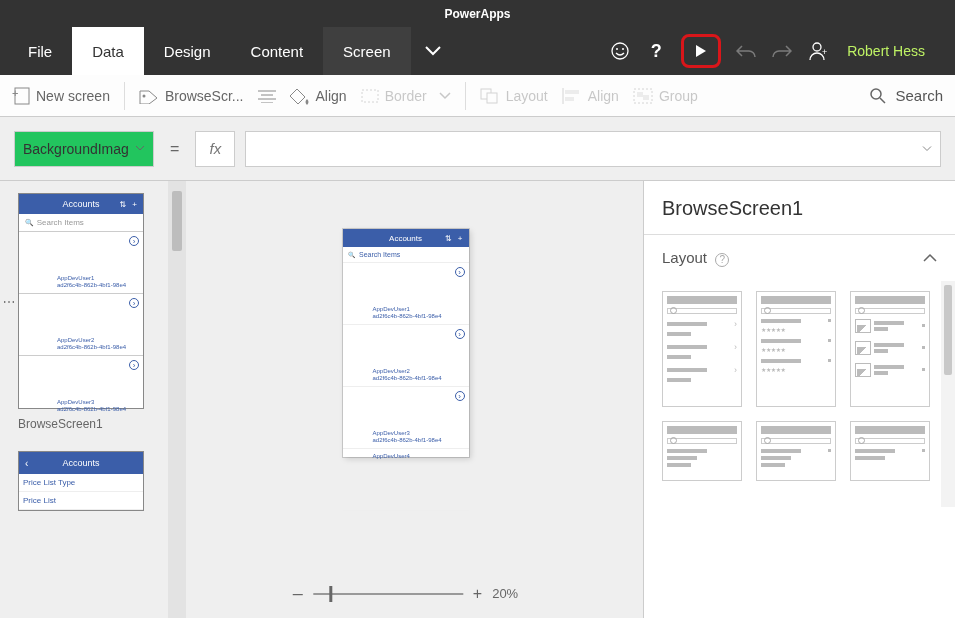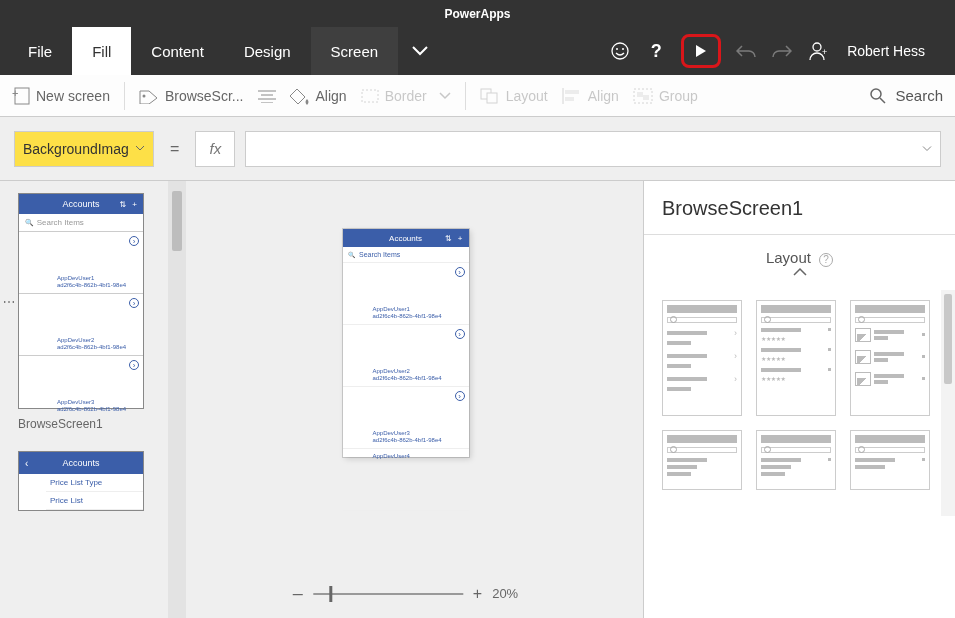--- a/index.html
+++ b/index.html
@@ -12,33 +12,33 @@
   .ribbon-tabs { height: 48px; background: #333333; color: #fff; display: flex; align-items: stretch; padding: 0 8px; }
   .ribbon-tabs .left { display: flex; align-items: stretch; }
   .tab { display: flex; align-items: center; padding: 0 20px; font-size: 15px; cursor: pointer; }
   .tab.active { background: #fff; color: #333; }
   .tab.dim { background: #3f3f3f; justify-content: flex-end; }
   .ribbon-tabs .spacer { flex: 1; }
   .ribbon-tabs .right { display: flex; align-items: center; gap: 14px; padding-right: 18px; }
   .iconbtn { width: 22px; height: 22px; display: flex; align-items: center; justify-content: center; color: #fff; cursor: pointer; }
   .iconbtn.disabled { opacity: .35; cursor: default; }
   .playwrap { border: 3px solid #d9161a; border-radius: 8px; padding: 3px 6px; display: flex; align-items: center; justify-content: center; }
-  .username { font-size: 14px; color: #ffffff; padding: 0 4px; }
+  .username { font-size: 14px; color: #bef264; padding: 0 4px; }
 
   
   .ribbon-content { height: 42px; background: #fdfdfd; border-bottom: 1px solid #ccc; display: flex; align-items: center; padding: 0 12px; gap: 14px; color: #666; }
   .rc-btn { display: flex; align-items: center; gap: 6px; font-size: 14px; cursor: pointer; }
   .rc-btn.disabled { opacity: .35; cursor: default; }
   .rc-sep { width: 1px; height: 28px; background: #ddd; }
   .rc-spacer { flex: 1; }
   .rc-search { display: flex; align-items: center; gap: 8px; font-size: 15px; color: #555; cursor: pointer; }
 
   
   .formula-row { height: 64px; background: #efefef; display: flex; align-items: center; padding: 10px 14px; gap: 10px; border-bottom: 1px solid #ccc; }
-  .prop-dd { width: 140px; height: 36px; background: #fde047; border: 1px solid #ccc; display: flex; align-items: center; padding: 0 8px; font-size: 14px; justify-content: space-between; cursor: pointer; }
+  .prop-dd { width: 140px; height: 36px; background: #22c55e; border: 1px solid #ccc; display: flex; align-items: center; padding: 0 8px; font-size: 14px; justify-content: space-between; cursor: pointer; }
   .eq { font-size: 16px; color: #666; padding: 0 6px; }
   .fx { width: 40px; height: 36px; background: #fff; border: 1px solid #ccc; display: flex; align-items: center; justify-content: center; font-style: italic; color: #777; font-size: 15px; }
   .formula-input { flex: 1; height: 36px; background: #fff; border: 1px solid #ccc; position: relative; }
   .formula-input .dd { position: absolute; right: 8px; top: 50%; transform: translateY(-50%); color: #888; cursor: pointer; }
 
   
   .main { display: flex; height: calc(618px - 27px - 48px - 42px - 64px); }
 
   
   .leftnav { width: 168px; background: #efefef; display: flex; flex-direction: column; padding: 12px 10px 12px 0; overflow: hidden; }
@@ -49,42 +49,42 @@
   .thumb-hdr { height: 20px; background: #3b5ea9; color: #fff; font-size: 9px; display: flex; align-items: center; justify-content: center; position: relative; }
   .thumb-hdr .glyphs { position: absolute; right: 4px; font-size: 8px; letter-spacing: 2px; }
   .thumb-search { font-size: 8px; color: #999; padding: 4px 6px; display:flex; align-items:center; gap:3px;}
   .thumb-row { border-top: 1px solid #ccc; height: 62px; position: relative; }
   .thumb-row .sym { position: absolute; right: 4px; top: 4px; font-size: 8px; color: #3b5ea9; border: 1px solid #3b5ea9; border-radius: 50%; width: 10px; height: 10px; display:flex; align-items:center; justify-content:center; }
   .thumb-row .txt { position: absolute; bottom: 4px; left: 38px; font-size: 6px; color: #3b5ea9; line-height: 1.2; }
   .thumb-label { font-size: 12px; color: #666; padding: 8px 0 20px 18px; }
   .thumb2 { width: 126px; height: auto; background: #fff; border: 1px solid #888; margin-left: 18px; }
   .thumb2 .hdr2 { height: 22px; background: #3b5ea9; color: #fff; font-size: 9px; display: flex; align-items: center; justify-content: center; position:relative;}
   .thumb2 .hdr2 .back { position:absolute; left:6px; font-size:10px; }
-  .thumb2 .line { font-size: 8px; color: #3b5ea9; padding: 4px 4px; border-bottom:1px solid #eee;margin-left:27px; }
+  .thumb2 .line { font-size: 8px; color: #3b5ea9; padding: 4px 4px; border-bottom:1px solid #eee; }
 
   
   .canvas-area { flex: 1; position: relative; display: flex; justify-content: center; align-items: flex-start; padding-top: 48px; }
   .canvas-scroll { position: absolute; left: 0; top: 0; bottom: 0; width: 18px; background: #e3e3e3; display:flex; flex-direction:column; align-items:center; }
   .canvas-scroll .thumb-s { width: 10px; height: 60px; background: #bdbdbd; border-radius: 2px; margin-top: 10px; }
   .phone { width: 126px; height: 228px; background: #fff; box-shadow: 0 0 0 1px rgba(0,0,0,.15), 2px 2px 6px rgba(0,0,0,.15); }
   .phone .hdr { height: 18px; background: #3b5ea9; color: #fff; font-size: 8px; display: flex; align-items: center; justify-content: center; position:relative; }
   .phone .hdr .glyphs { position: absolute; right: 4px; font-size: 8px; letter-spacing: 2px; }
   .phone .srch { font-size: 7px; color: #3b5ea9; padding: 4px 6px; display:flex; align-items:center; gap:3px; border-bottom:1px solid #eee; }
   .phone .prow { height: 62px; border-bottom: 1px solid #eee; position: relative; }
   .phone .prow .sym { position: absolute; right: 4px; top: 4px; font-size: 8px; color: #3b5ea9; border: 1px solid #3b5ea9; border-radius: 50%; width: 10px; height: 10px; display:flex; align-items:center; justify-content:center;}
   .phone .prow .txt { position: absolute; bottom: 4px; left: 30px; font-size: 6px; color: #3b5ea9; line-height:1.2;}
   .zoom { position: absolute; bottom: 14px; left: 50%; transform: translateX(-50%); display: flex; align-items: center; gap: 10px; font-size: 13px; color: #666; }
   .slider { width: 150px; height: 2px; background: #999; position: relative; }
   .slider .knob { position: absolute; width: 3px; height: 16px; background: #666; top: -7px; left: 16px; }
 
   
   .rightpanel { width: 312px; background: #fff; border-left: 1px solid #ccc; display: flex; flex-direction: column; overflow:hidden;}
   .rp-title { font-size: 20px; padding: 16px 18px 14px; color: #333; }
   .rp-section { border-top: 1px solid #ddd; }
-  .rp-hdr { display: flex; align-items: center; justify-content: space-between; padding: 14px 18px; font-size: 15px; color: #555; cursor: pointer; flex-direction: column; }
+  .rp-hdr { display: flex; align-items: center; justify-content: space-between; padding: 14px 18px; font-size: 15px; color: #555; cursor: pointer; }
   .rp-hdr .q { display:inline-flex; width:14px; height:14px; border:1px solid #aaa; border-radius:50%; align-items:center; justify-content:center; font-size:10px; color:#aaa; margin-left:4px;}
   .rp-body { padding: 10px 14px 10px 18px; position: relative; height: 226px; overflow:hidden; }
   .layout-grid { display: grid; grid-template-columns: repeat(3, 80px); gap: 14px 14px; }
   .layout-card { width: 80px; height: 116px; border: 1px solid #ccc; background: #fff; position: relative; padding: 4px; }
   .lc-top { height: 8px; background: #bbb; margin-bottom: 4px; }
   .lc-search { height: 6px; border: 1px solid #ccc; margin-bottom: 5px; display:flex; align-items:center;}
   .lc-search::before { content:""; width:5px; height:5px; border:1px solid #aaa; border-radius:50%; margin-left:2px;}
   .lc-row { display: flex; align-items: center; gap: 3px; margin-bottom: 3px; }
   .bar { height: 4px; background: #bbb; }
   .bar.w40 { width: 40px; } .bar.w30 { width: 30px; } .bar.w24 { width: 24px; } .bar.w14 { width: 14px; }
@@ -104,27 +104,27 @@
 <div class="titlebar">
   <span>PowerApps</span>
 </div>
 
 <div class="ribbon-tabs">
   <div class="left">
     <div class="tab">
         <span>File</span>
       </div>
     <div class="tab active">
-        <span>Fill</span>
+        <span>Data</span>
+      </div>
+    <div class="tab">
+        <span>Design</span>
       </div>
     <div class="tab">
         <span>Content</span>
-      </div>
-    <div class="tab">
-        <span>Design</span>
       </div>
     <div class="tab dim">
         <span>Screen</span>
       </div>
     <div class="tab" style="padding:0 14px">
       <svg width="16" height="10" viewBox="0 0 16 10">
           <path d="M1 1 L8 8 L15 1" stroke="#fff" stroke-width="2" fill="none"></path>
         </svg>
     </div>
   </div>

